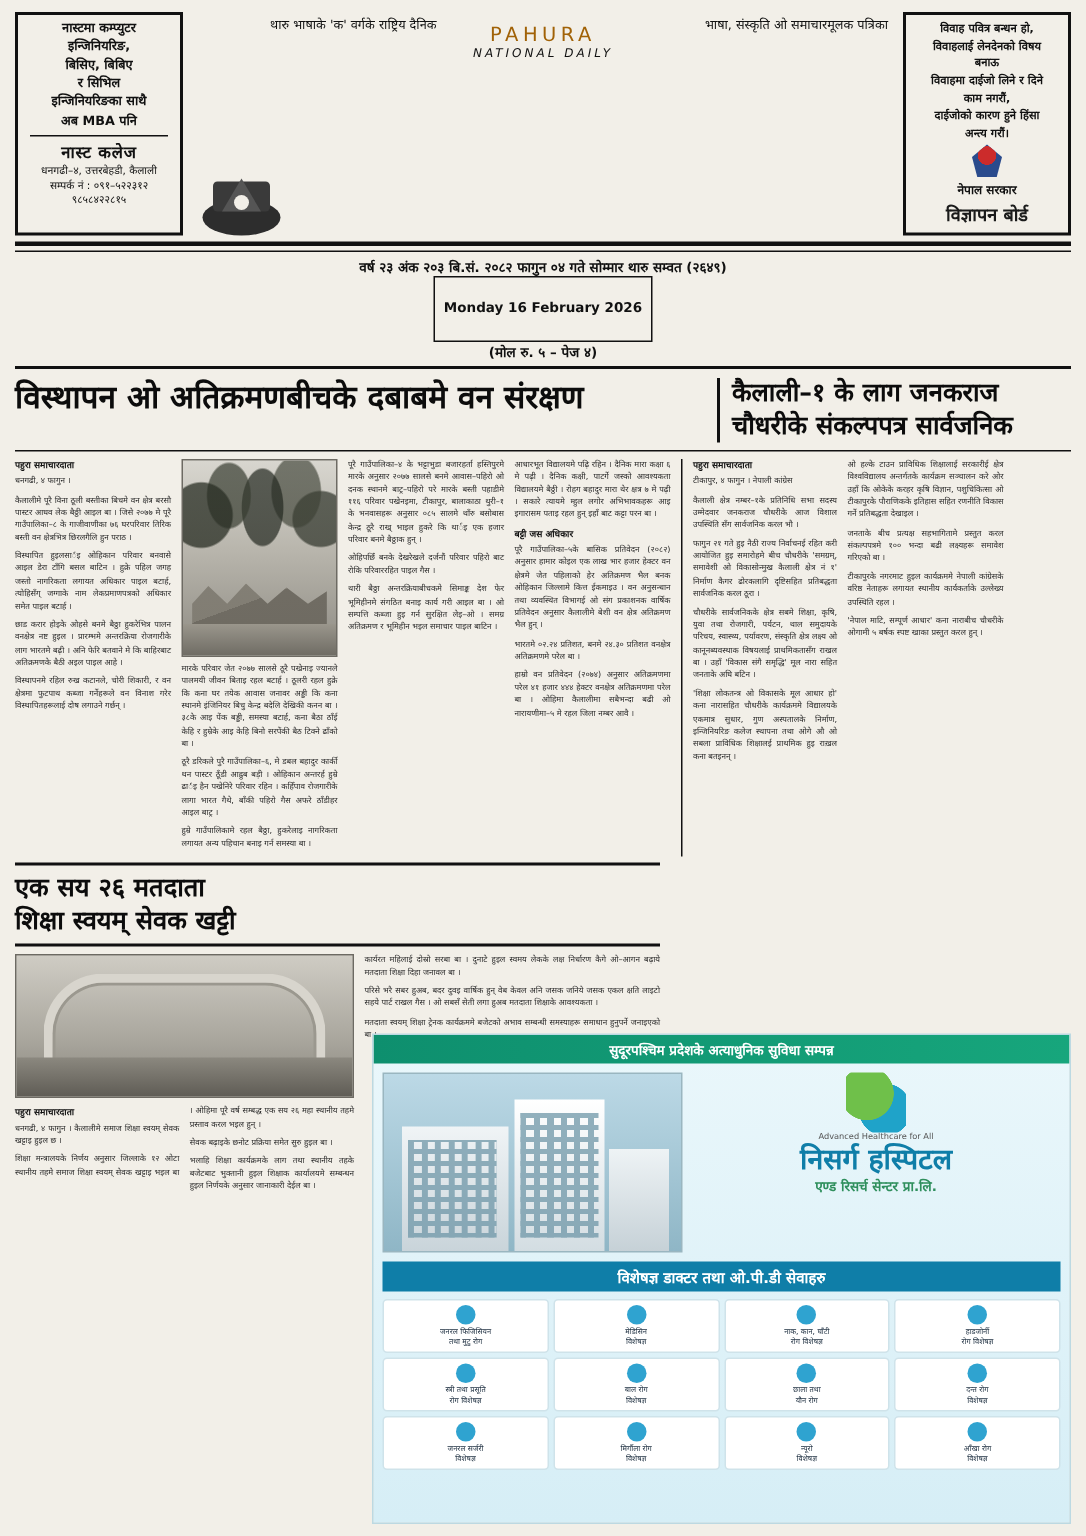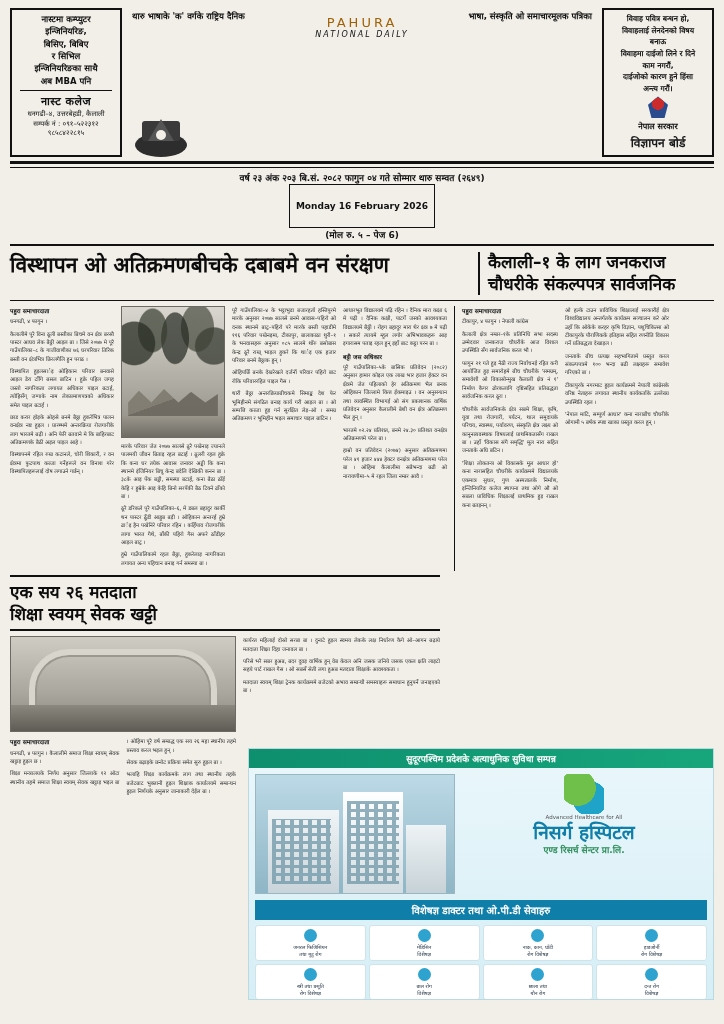--- a/index.html
+++ b/index.html
@@ -33,21 +33,21 @@
   }
   .mast-left { font-weight: bold; }
   .mast-left .ml-top { font-size: 8.5px; }
   .mast-left hr { border:0; border-top:1px solid #111; margin:3px 6px; }
   .mast-left .ml-college { font-size: 11px; letter-spacing: .5px; }
   .mast-left .ml-addr { font-weight: normal; font-size: 7px; line-height:1.4; }
 
   .mast-center { flex: 1; text-align: center; position: relative; padding: 0 6px; }
   .mast-taglines {
     display:flex; justify-content: space-between; align-items:center;
-    font-size: 8.5px; font-weight: bold; color:#111; padding: 2px 4px 0 4px;
+    font-size: 8.5px; font-weight: normal; color:#111; padding: 2px 4px 0 4px; margin-left: 48px;
   }
   .logo-title {
     font-size: 74px; line-height: .95; font-weight: bold; color: #0d0d0d;
     letter-spacing: 1px;
     text-shadow: 2px 2px 0 #bdb8ad;
     margin-top: -4px;
     font-family: "DejaVu Sans", sans-serif;
   }
   .logo-sub { font-size: 13px; letter-spacing: 3px; color:#a16207; margin-top:-6px;}
   .logo-sub2 { font-size: 8px; letter-spacing: 2px; font-style: italic; color:#111; }
@@ -137,21 +137,21 @@
     border-radius: 40px 40px 0 0;
     box-shadow: inset 0 0 0 2px #9b988f;
   }
   .photo2 .road {
     position:absolute; left:0; right:0; bottom:0; height:28%;
     background: linear-gradient(#8b887f, #5f5c55);
   }
 
   
   .ad {
-    position: absolute; left: 248px; right: 10px; bottom: 24px; height: 252px;
+    position: absolute; left: 248px; right: 10px; bottom: 8px; height: 327px;
     background: linear-gradient(180deg, #eaf7fb 0%, #d6eef6 100%);
     border: 1px solid #bcd9e2; overflow:hidden;
   }
   .ad-banner {
     background: linear-gradient(90deg,#0e8f6e,#17a67c);
     color:#fff; font-size: 9px; font-weight:bold; text-align:center; padding: 3px 0;
   }
   .ad-top { display:flex; padding: 6px; gap: 6px; }
   .ad-build {
     width: 200px; height: 120px; border:1px solid #9ab6c0;
@@ -240,21 +240,21 @@
       <div>अन्त्य गरौं।</div>
       <div class="emblem"></div>
       <div class="gov">नेपाल सरकार</div>
       <div class="board">विज्ञापन बोर्ड</div>
     </div>
   </div>
 
   <div class="infobar">
     <span>वर्ष २३  अंक  २०३  बि.सं. २०८२ फागुन ०४ गते सोम्मार  थारु सम्वत (२६४९)</span>
     <span class="date-box">Monday 16 February  2026</span>
-    <span>(मोल रु. ५ – पेज 6)</span>
+    <span>(मोल रु. ५ – पेज ४)</span>
   </div>
 
   <div class="headrow">
     <div class="head-left">
       <div class="headline">विस्थापन ओ अतिक्रमणबीचके दबाबमे वन संरक्षण</div>
     </div>
     <div class="head-right">
       <div class="headline small">कैलाली–१ के लाग जनकराज</div>
       <div class="headline small">चौधरीके संकल्पपत्र सार्वजनिक</div>
     </div>

